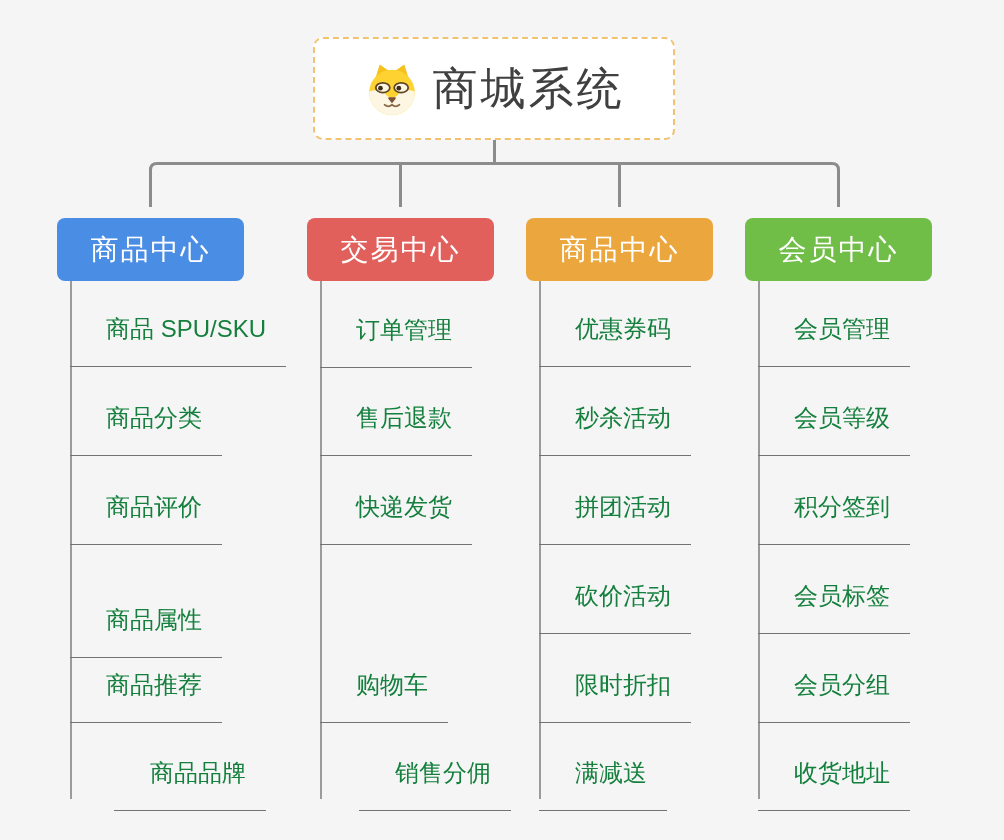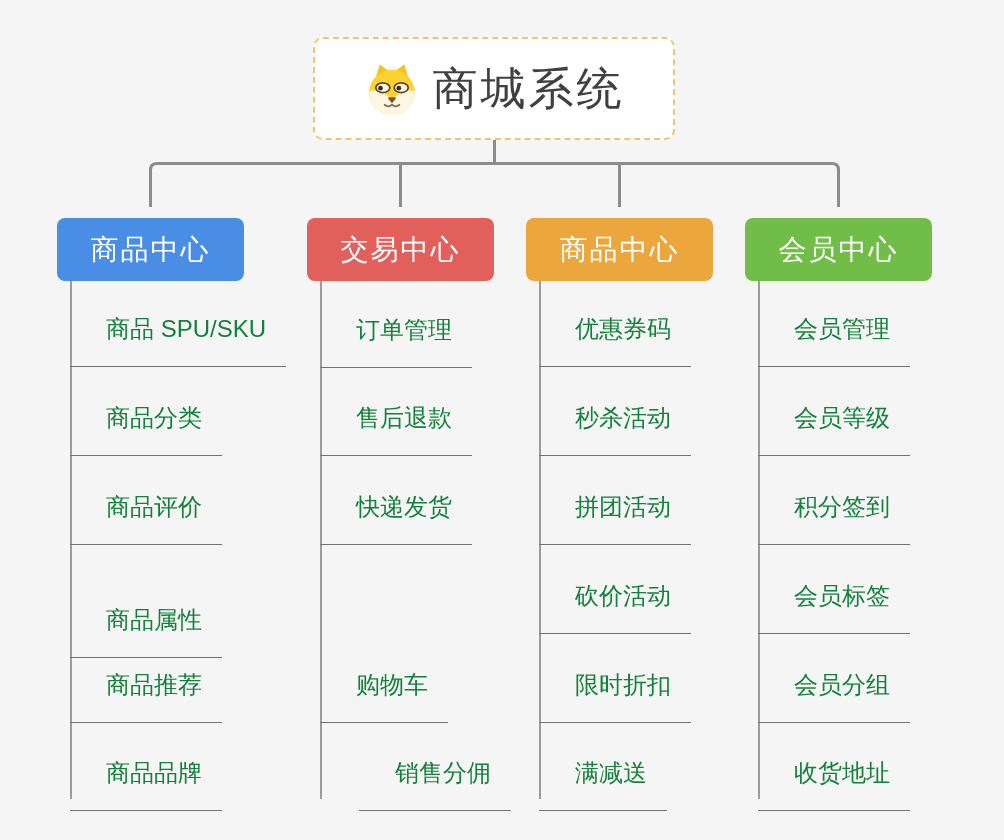--- a/index.html
+++ b/index.html
@@ -89,21 +89,21 @@
       <div class="branch" style="left: 57px;">
       <div class="branch-header" style="background: rgb(74, 141, 228);">
         <span class="branch-title">商品中心</span>
       </div>
       <div class="rail"></div>
     <div class="item" style="top: 105px;">商品 SPU/SKU</div>
         <div class="item" style="top: 194px;">商品分类</div>
         <div class="item" style="top: 283px;">商品评价</div>
         <div class="item" style="top: 372px; margin-top: 24px;">商品属性</div>
         <div class="item" style="top: 461px;">商品推荐</div>
-        <div class="item" style="top: 549px;">商品品牌</div>
+        <div class="item" style="top: 549px; margin-left: 44px;">商品品牌</div>
       </div>
       <div class="branch" style="left: 307px;">
       <div class="branch-header" style="background: rgb(226, 96, 91);">
         <span class="branch-title">交易中心</span>
       </div>
       <div class="rail"></div>
     <div class="item" style="top: 106px;">订单管理</div>
         <div class="item" style="top: 194px;">售后退款</div>
         <div class="item" style="top: 283px;">快递发货</div>
         <div class="item" style="top: 461px;">购物车</div>

